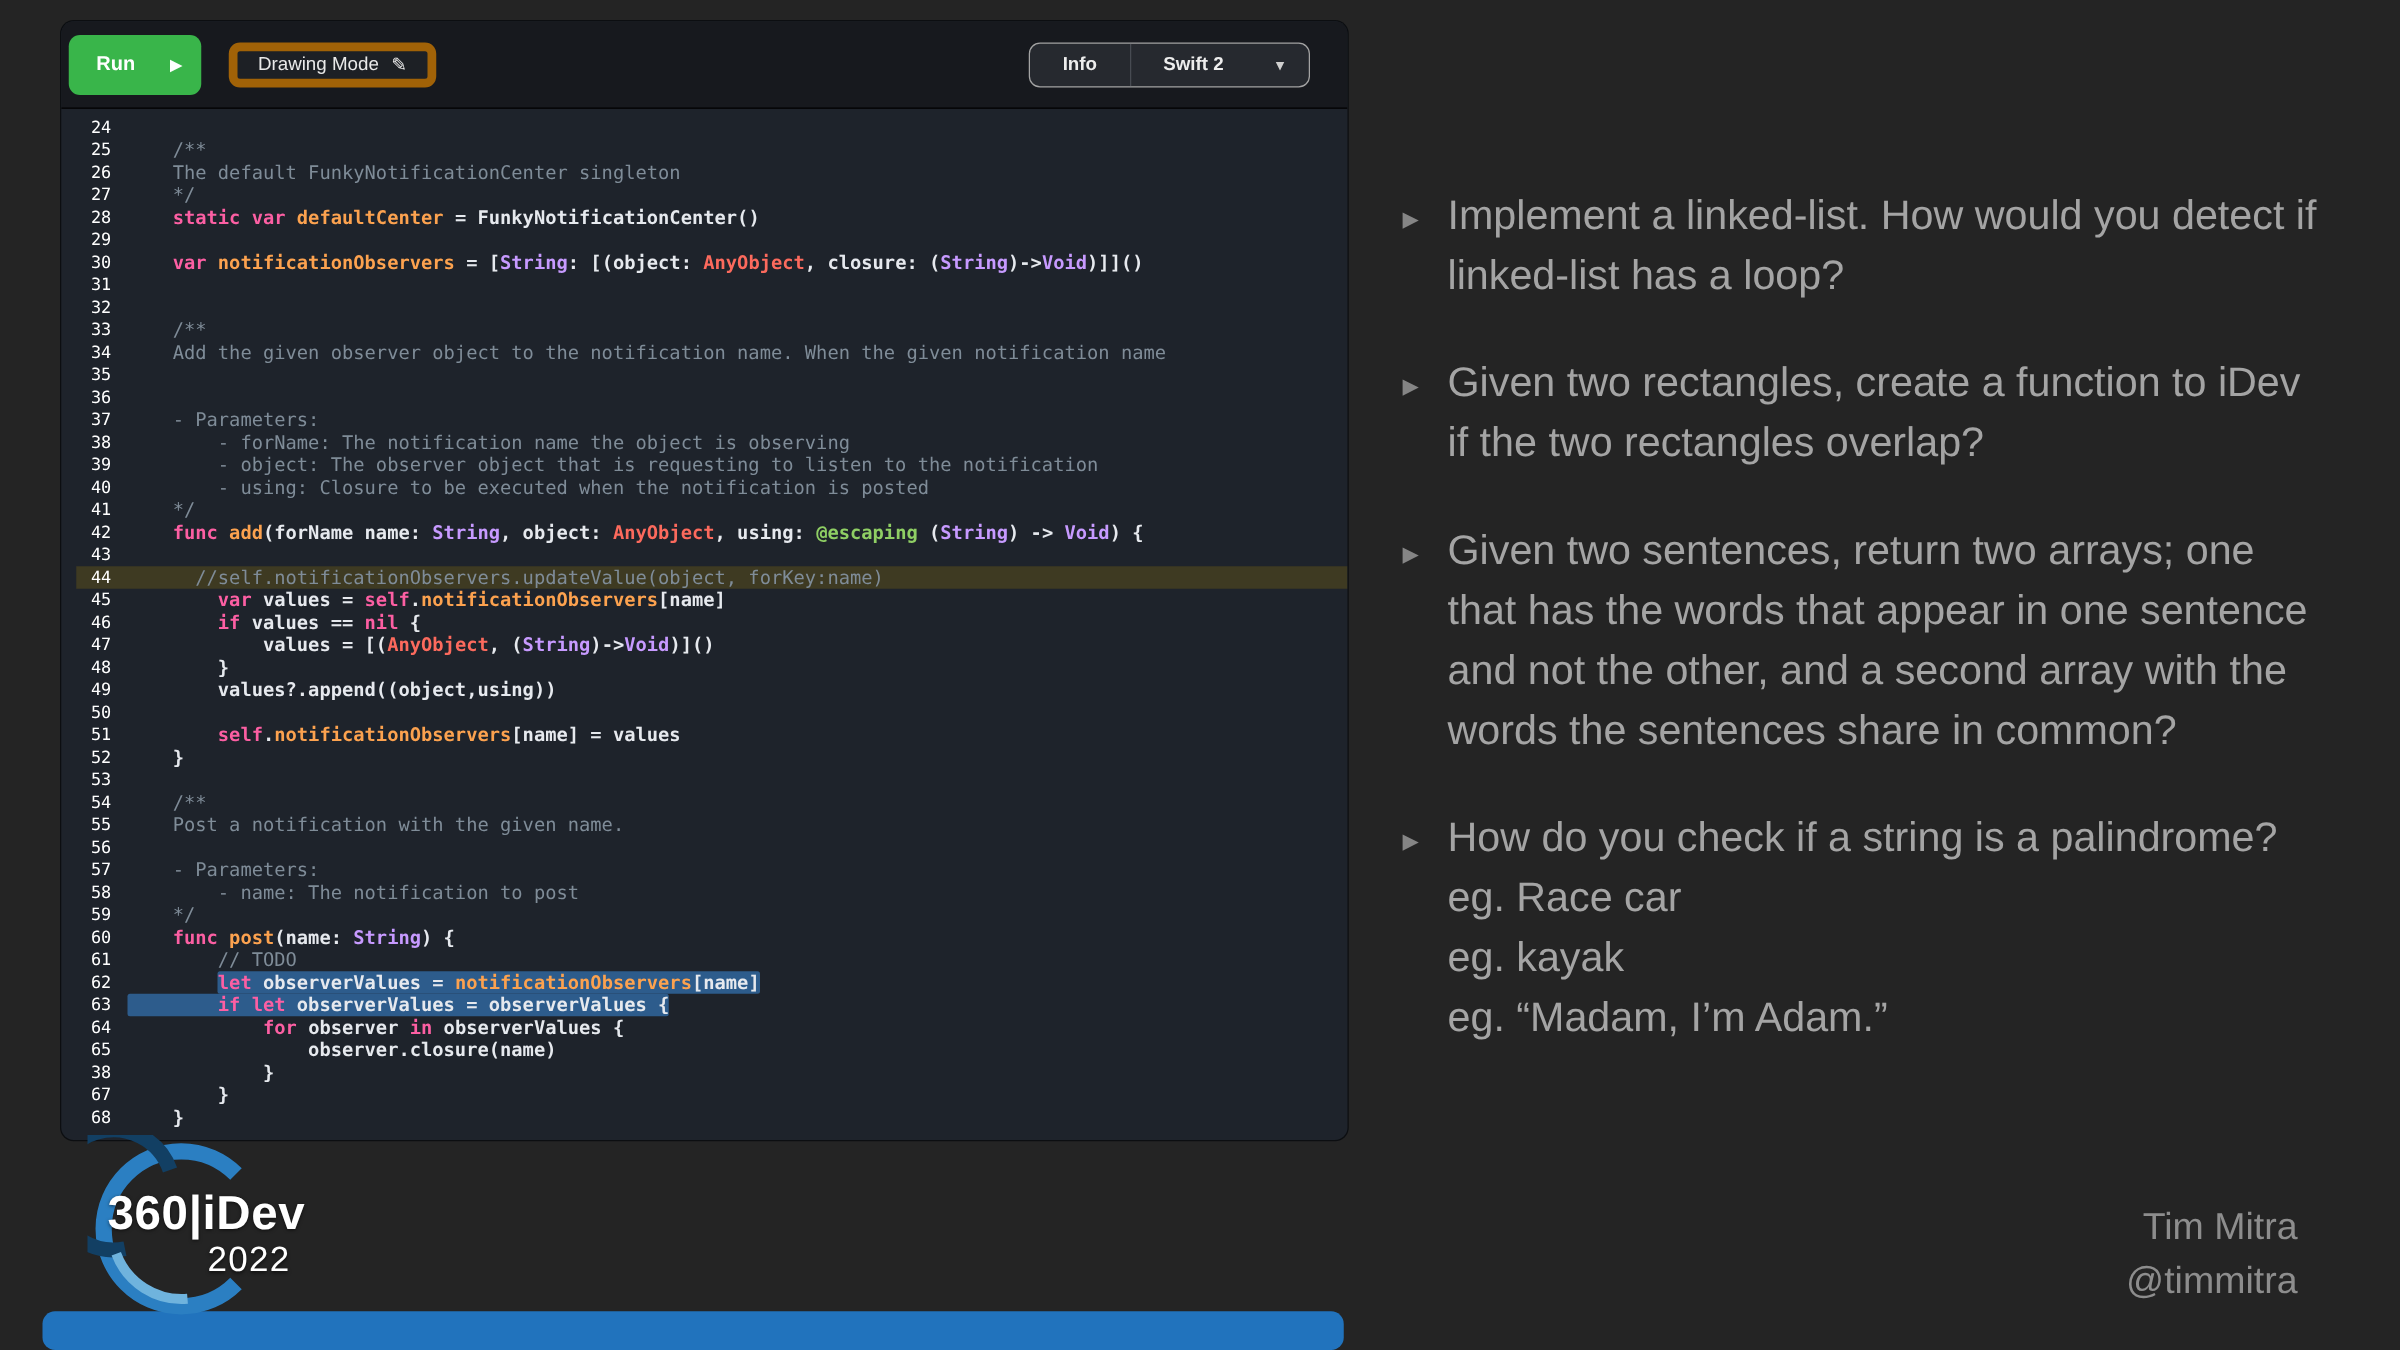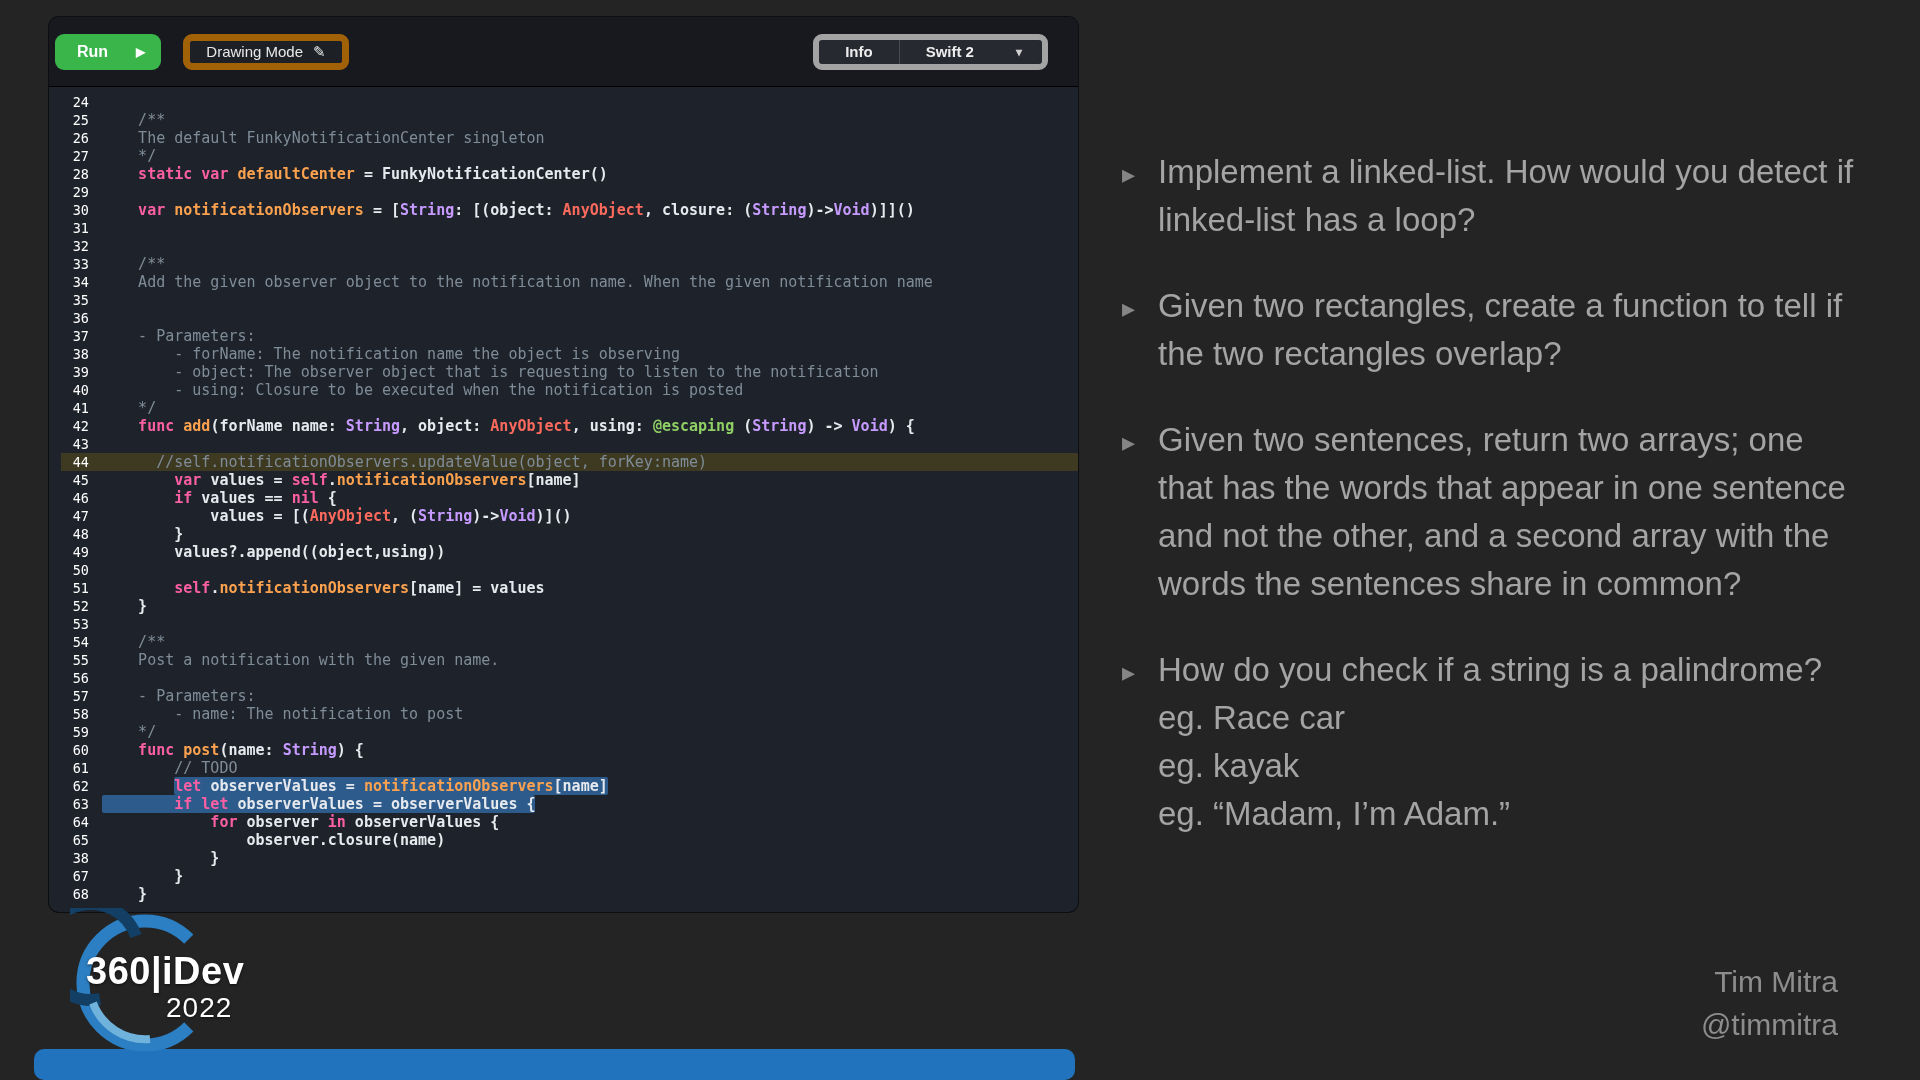--- a/index.html
+++ b/index.html
@@ -11,34 +11,34 @@
     position: absolute; left: 49px; top: 17px; width: 1029px; height: 895px;
     background: #1e232b; border-radius: 10px; overflow: hidden;
     box-shadow: 0 0 0 1px #0c0e11;
   }
   .toolbar {
     height: 70px; background: #17191e; display: flex; align-items: center;
     padding: 0 30px 0 6px; border-bottom: 1px solid #000;
   }
   .run-btn {
     display: flex; align-items: center; gap: 28px; background: #39b54a;
-    border: none; border-radius: 9px; height: 36px; padding: 0 16px 0 22px;
+    border: none; border-radius: 9px; height: 48px; padding: 0 16px 0 22px;
     color: #ffffff; font-weight: bold; font-size: 16px; font-family: inherit; cursor: pointer;
   }
   .run-btn .play-ic { font-size: 12px; line-height: 1; }
   .drawing-btn {
     margin-left: 22px; display: flex; align-items: center; gap: 10px;
     background: #1d2025; border: 7px solid #a16207; border-radius: 9px; height: 36px;
     padding: 0 16px; color: #e9e9e9; font-size: 15px; font-weight: normal; font-family: inherit; cursor: pointer;
   }
   .pencil-ic { font-size: 15px; }
   .toolbar-right { margin-left: auto; }
   .segmented {
     display: flex; align-items: stretch; background: #26292f;
-    border: 6px solid #a3a3a3; border-radius: 9px; height: 36px; overflow: hidden;
+    border: 1px solid #a3a3a3; border-radius: 9px; height: 36px; overflow: hidden;
   }
   .seg-btn {
     background: transparent; border: none; color: #ededed; font-size: 15px;
     font-weight: bold; font-family: inherit; display: flex; align-items: center; cursor: pointer;
   }
   .seg-btn.info { padding: 0 26px; }
   .seg-btn.swift { padding: 0 20px 0 26px; gap: 42px; }
   .seg-divider { width: 1px; background: #474b52; }
   .chev-ic { font-size: 12px; color: #cfcfcf; }
 
@@ -178,21 +178,21 @@
 <div class="bullets" id="bullets">
     <div class="bullet-item">
       <span class="bullet-marker">▸</span>
       <div class="bullet-text">
         <div>Implement a linked-list. How would you detect if linked-list has a loop?</div>
       </div>
     </div>
     <div class="bullet-item">
       <span class="bullet-marker">▸</span>
       <div class="bullet-text">
-        <div>Given two rectangles, create a function to tell if the two rectangles overlap?</div>
+        <div>Given two rectangles, create a function to iDev if the two rectangles overlap?</div>
       </div>
     </div>
     <div class="bullet-item">
       <span class="bullet-marker">▸</span>
       <div class="bullet-text">
         <div>Given two sentences, return two arrays; one that has the words that appear in one sentence and not the other, and a second array with the words the sentences share in common?</div>
       </div>
     </div>
     <div class="bullet-item">
       <span class="bullet-marker">▸</span>

